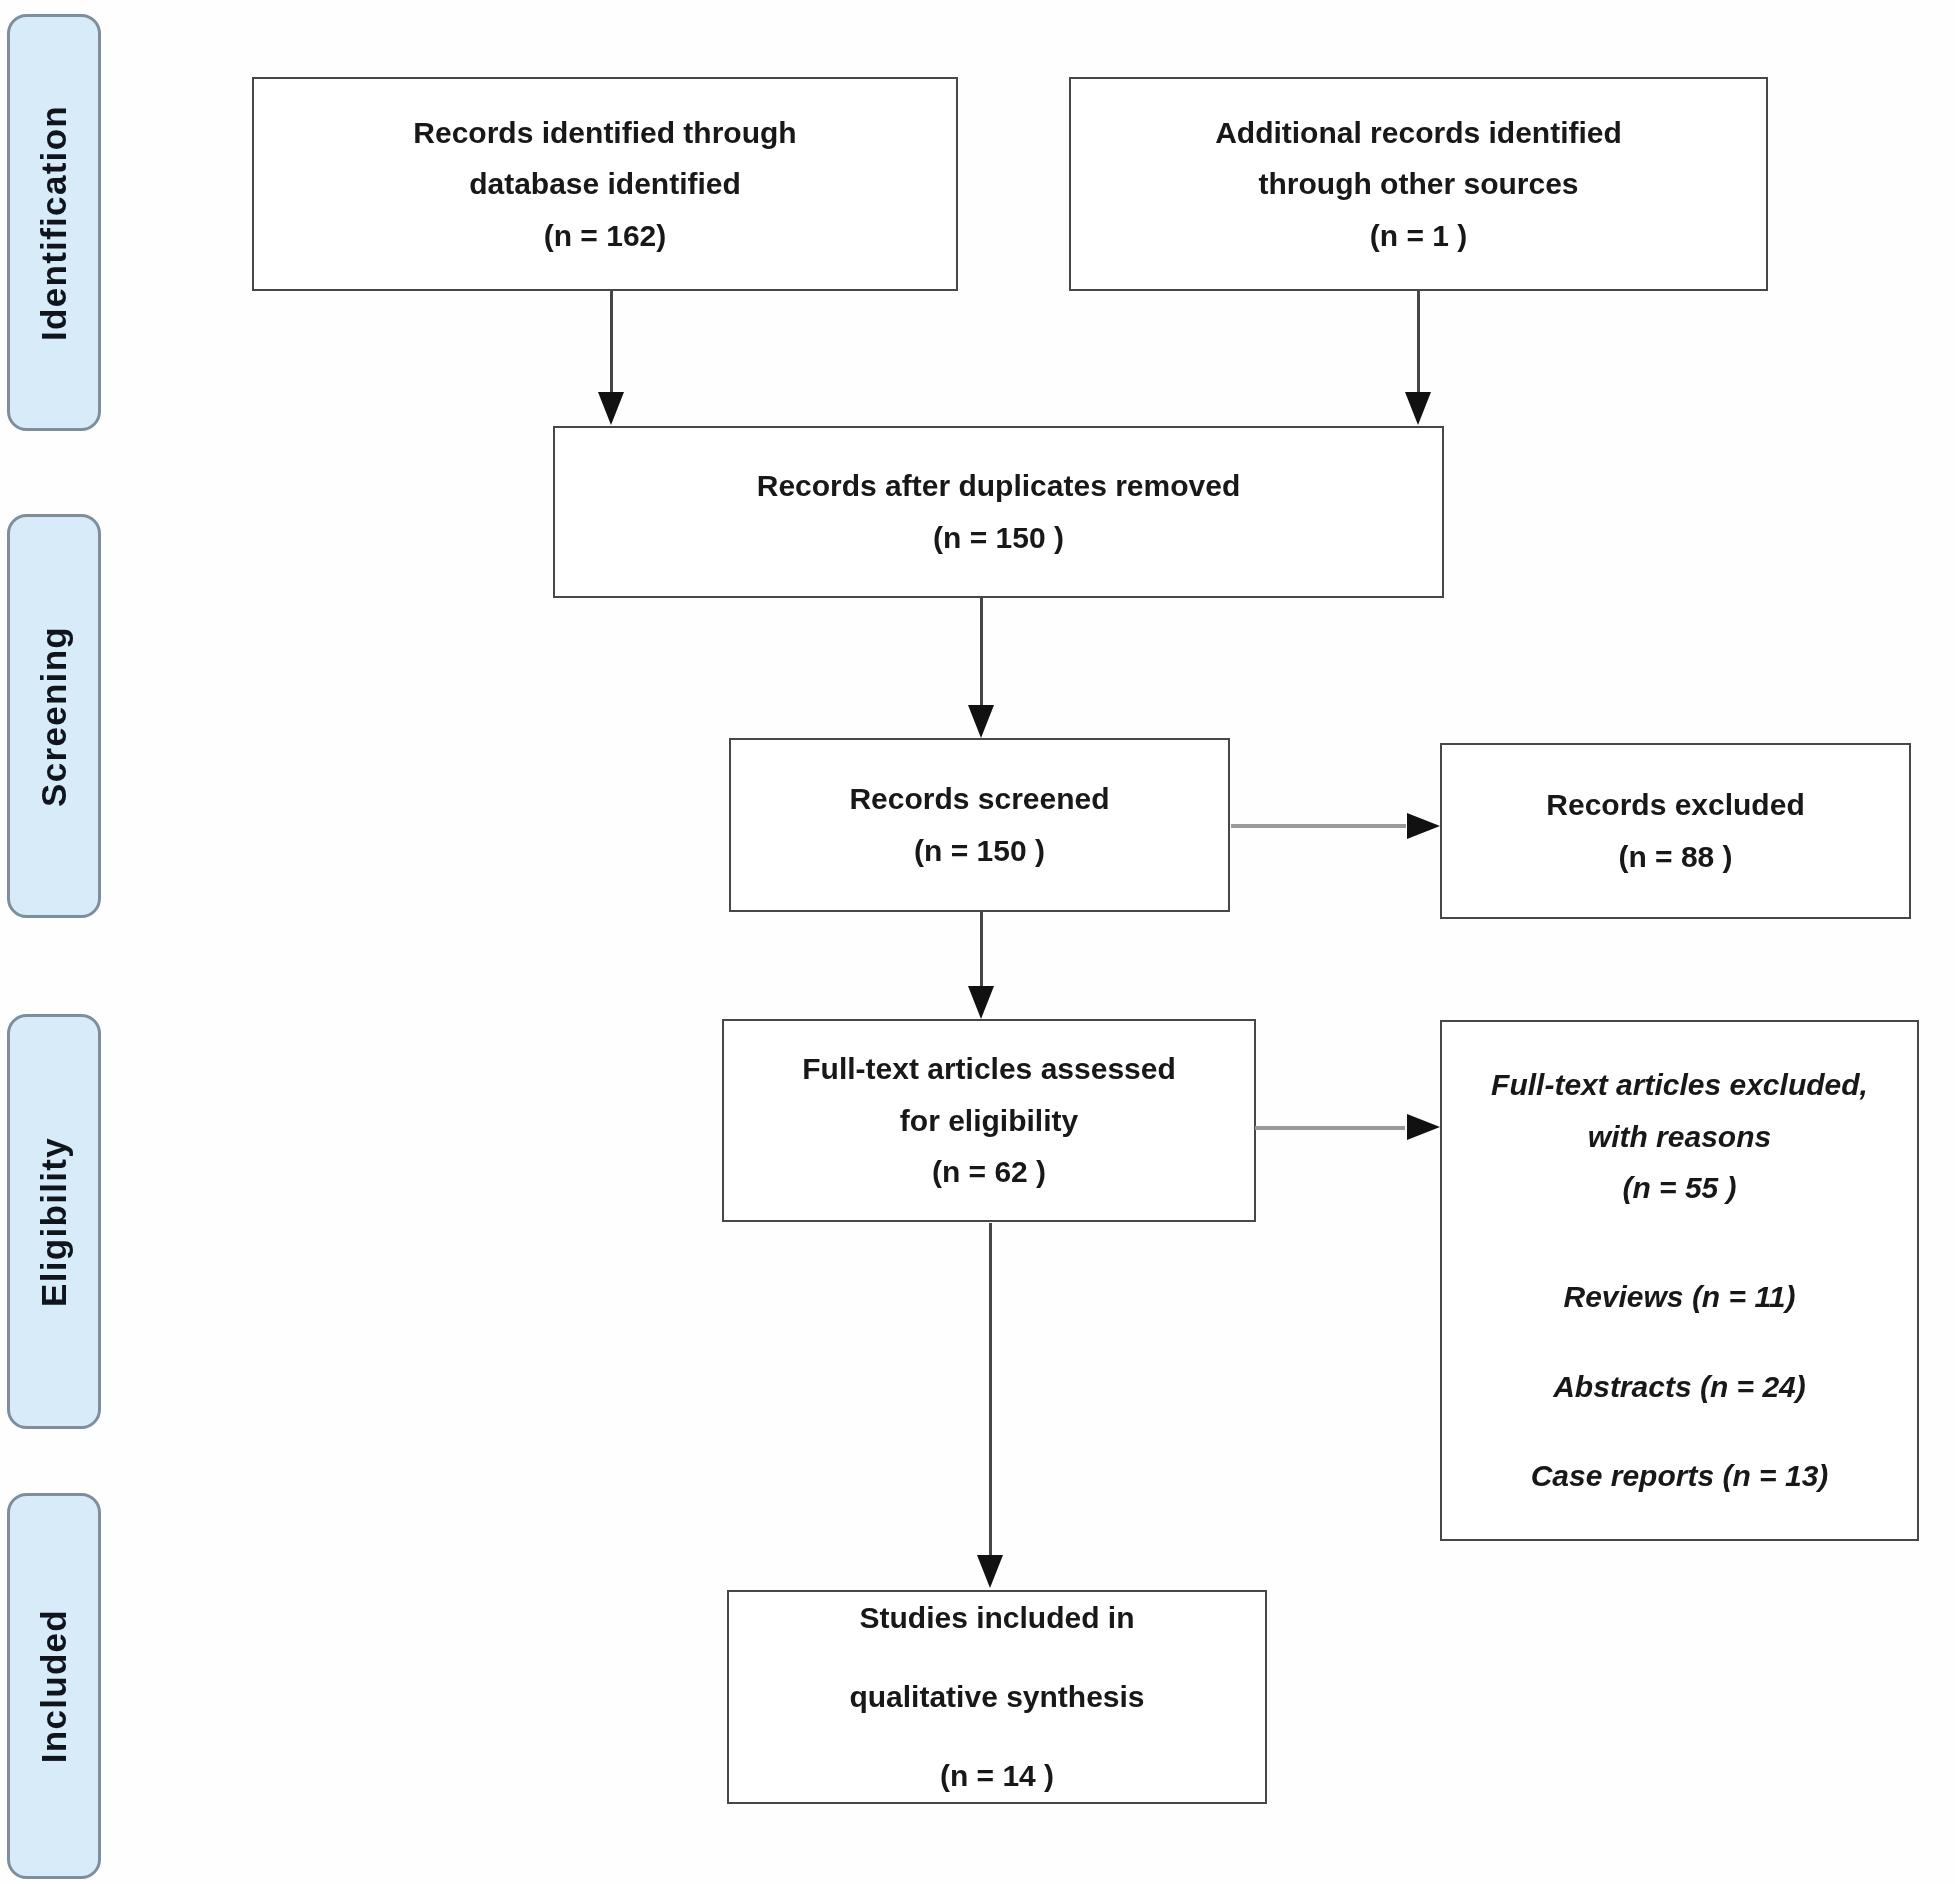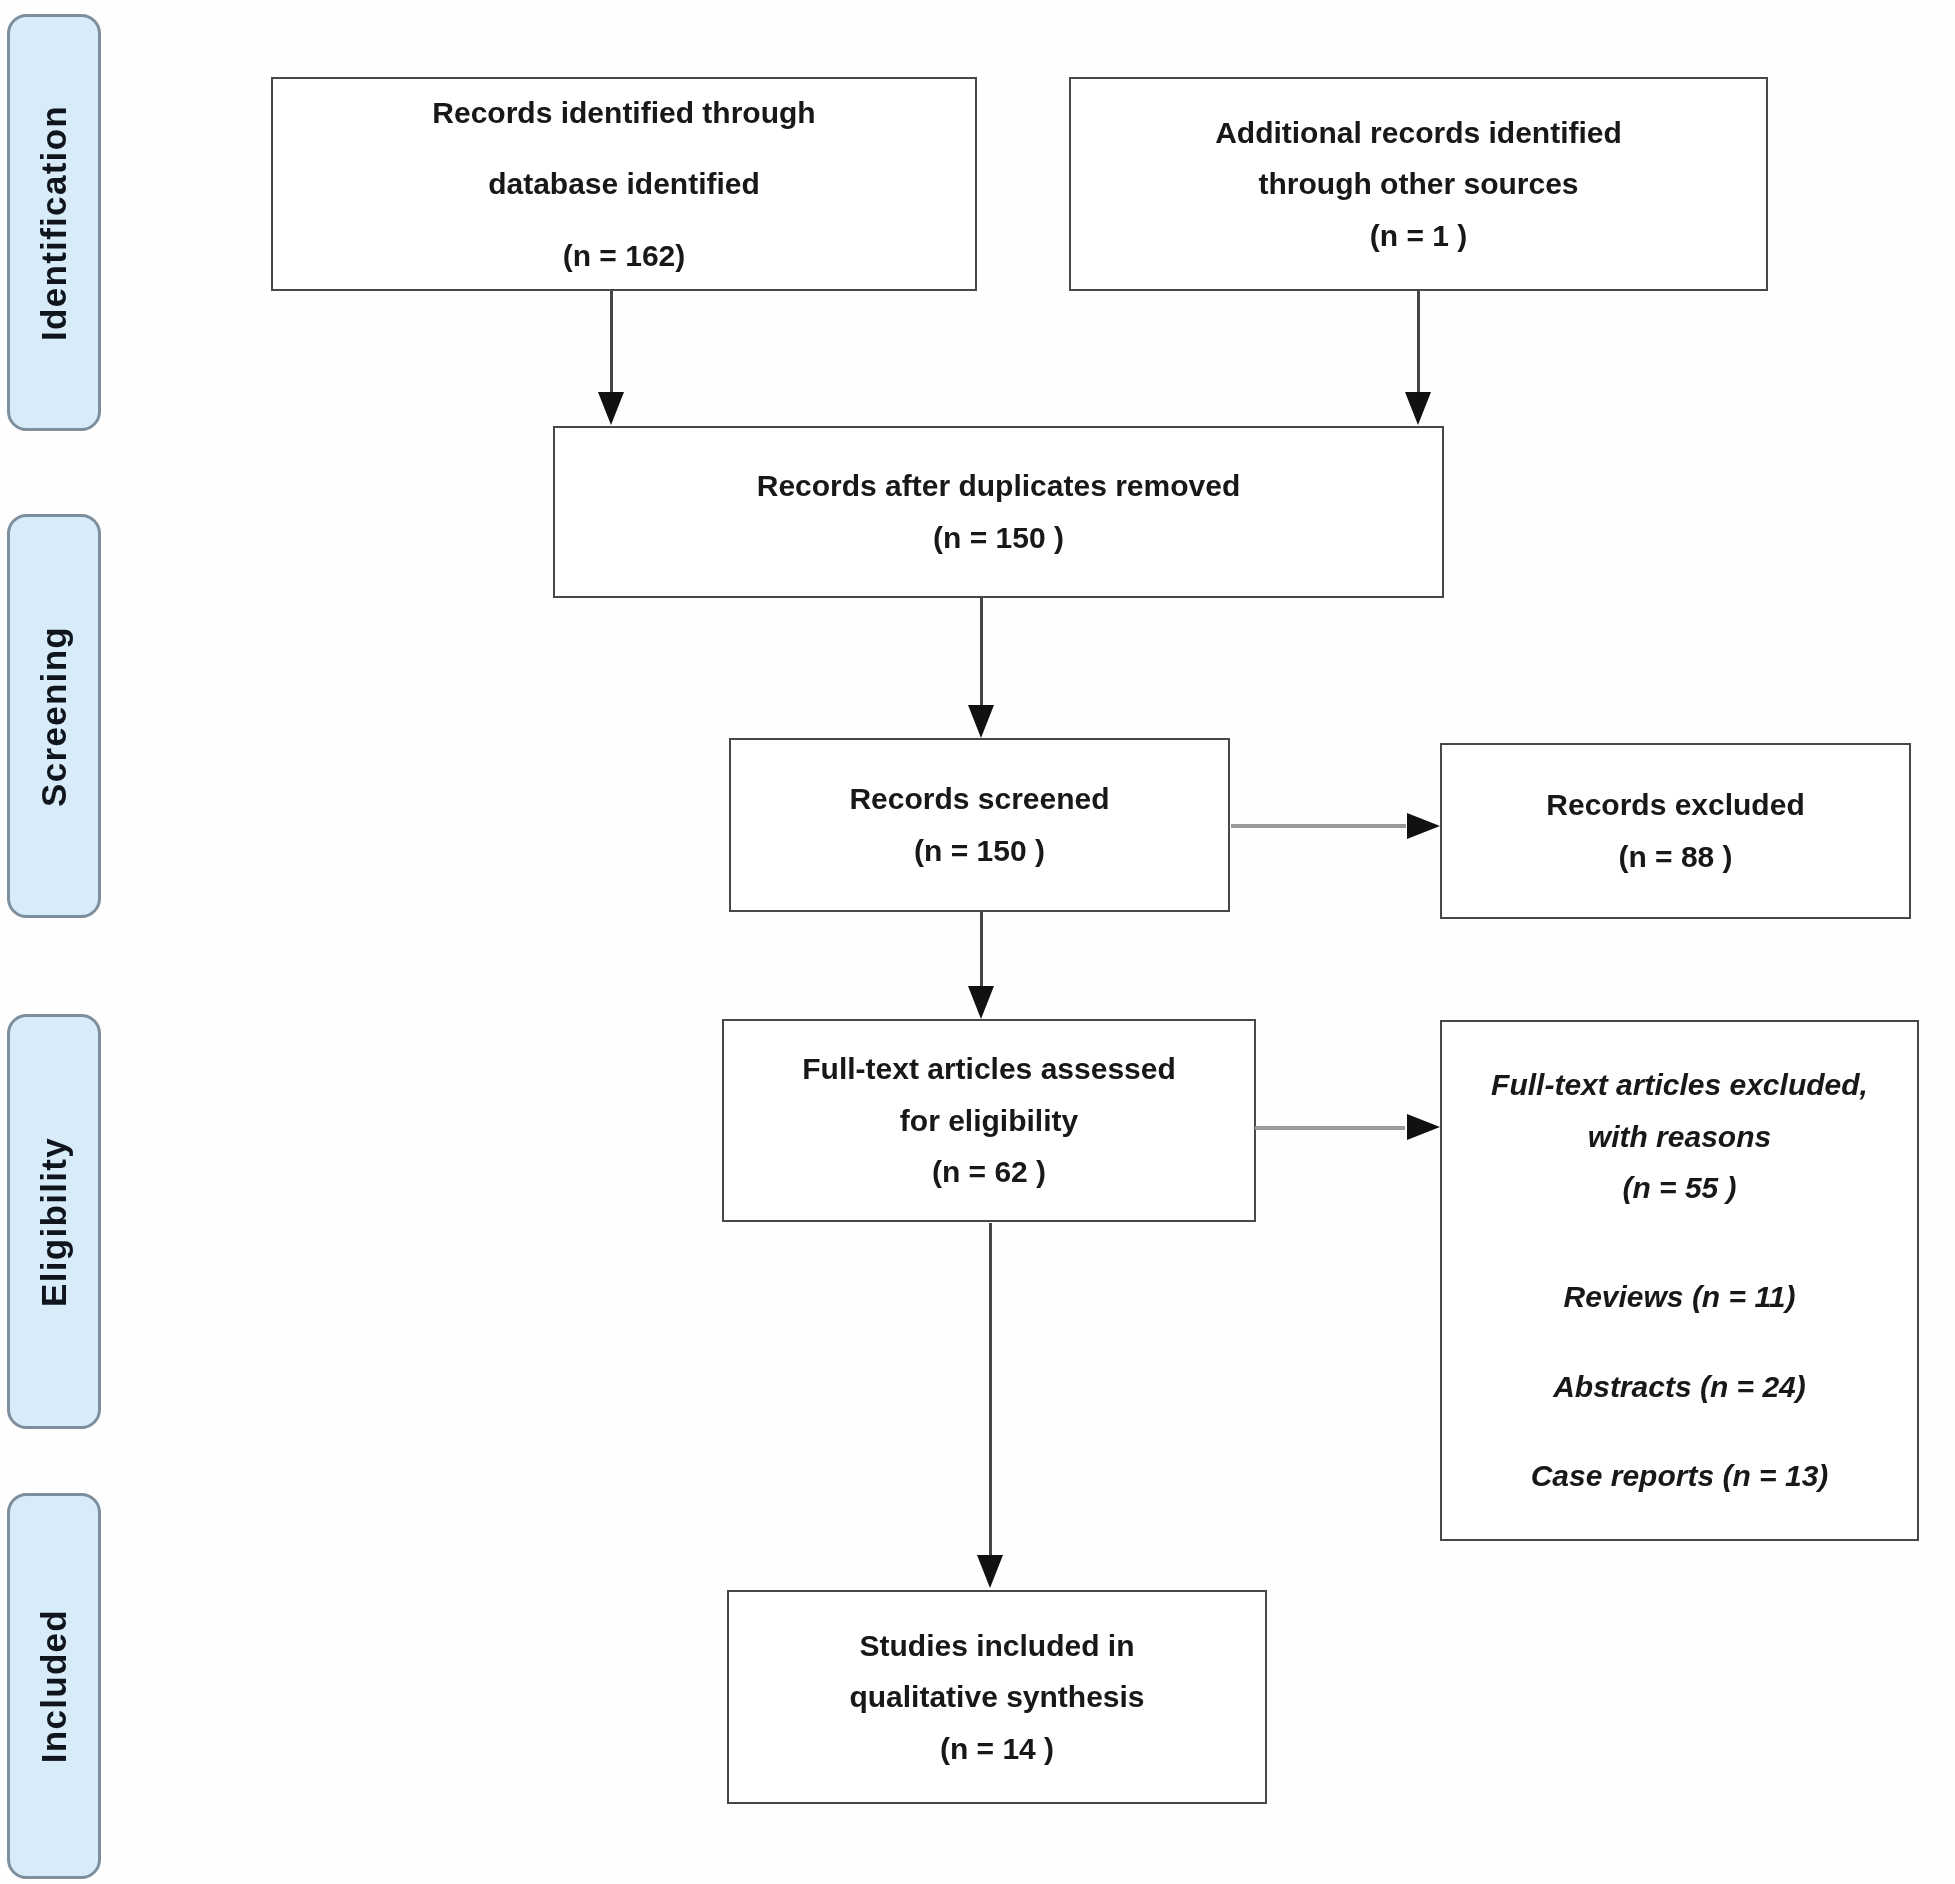--- a/index.html
+++ b/index.html
@@ -98,21 +98,21 @@
   <div class="stage" style="top:514px; height:404px;">
     <span>Screening</span>
   </div>
   <div class="stage" style="top:1014px; height:415px;">
     <span>Eligibility</span>
   </div>
   <div class="stage" style="top:1493px; height:386px;">
     <span>Included</span>
   </div>
 
-  <div class="fbox" style="left:271px; top:77px; width:706px; height:214px;gap:20px;">
+  <div class="fbox" style="left:252px; top:77px; width:706px; height:214px;">
     <span class="line">Records identified through</span>
     <span class="line">database identified</span>
     <span class="line">(n = 162)</span>
   </div>
 
   <div class="fbox" style="left:1069px; top:77px; width:699px; height:214px;">
     <span class="line">Additional records identified</span>
     <span class="line">through other sources</span>
     <span class="line">(n = 1 )</span>
   </div>
@@ -140,21 +140,21 @@
 
   <div class="fbox" style="left:1440px; top:1020px; width:479px; height:521px;font-style:italic;">
     <span class="line">Full-text articles excluded,</span>
     <span class="line">with reasons</span>
     <span class="line">(n = 55 )</span>
     <span class="line reason first">Reviews (n = 11)</span>
     <span class="line reason">Abstracts (n = 24)</span>
     <span class="line reason">Case reports (n = 13)</span>
   </div>
 
-  <div class="fbox" style="left:727px; top:1590px; width:540px; height:214px;">
+  <div class="fbox" style="left:727px; top:1590px; width:540px; height:214px;justify-content:space-between;">
     <span class="line">Studies included in</span>
     <span class="line">qualitative synthesis</span>
     <span class="line">(n = 14 )</span>
   </div>
 
   <div>
     <div class="vshaft" style="left:610px; top:291px; height:104px;"></div>
     <div class="head-down" style="left:598px; top:392px;"></div>
   </div>
 

